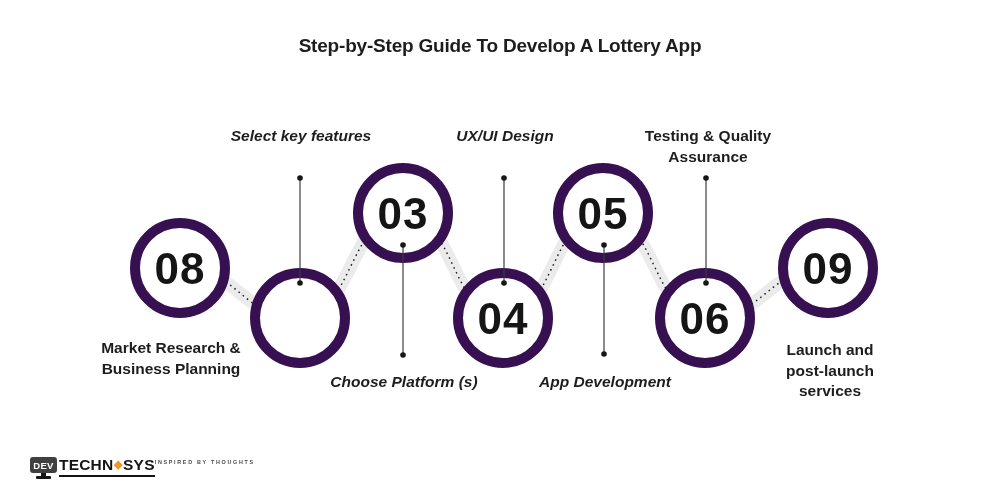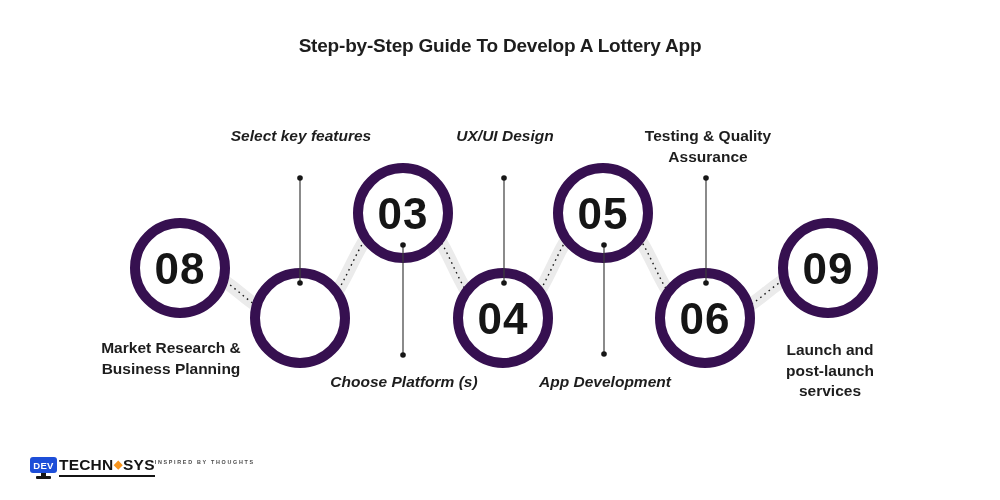--- a/index.html
+++ b/index.html
@@ -18,21 +18,21 @@
   }
   .lbl{
     position:absolute;transform:translate(-50%,-50%);
     font-size:15.5px;font-weight:700;color:#1d1d1d;text-align:center;line-height:1.33;
   }
   .nowrap{white-space:nowrap;font-style:italic;}
   
   .logo{position:absolute;left:30px;top:457px;display:flex;align-items:flex-start;gap:2px;}
   .monitor{display:flex;flex-direction:column;align-items:center;}
   .screen{
-    width:27px;height:16px;background:#1d4ed8;border-radius:3px;
+    width:27px;height:16px;background:#404040;border-radius:3px;
     color:#ffffff;font-size:9.5px;font-weight:700;letter-spacing:.4px;
     display:flex;align-items:center;justify-content:center;
   }
   .neck{width:5px;height:3px;background:#161616;}
   .base{width:15px;height:2.5px;background:#161616;border-radius:1px;}
   .brandcol{display:flex;flex-direction:row;}
   .brand{
     font-size:15.5px;font-weight:700;color:#141414;letter-spacing:.2px;line-height:1;
     border-bottom:2px solid #141414;padding-bottom:2px;display:flex;align-items:center;
   }

